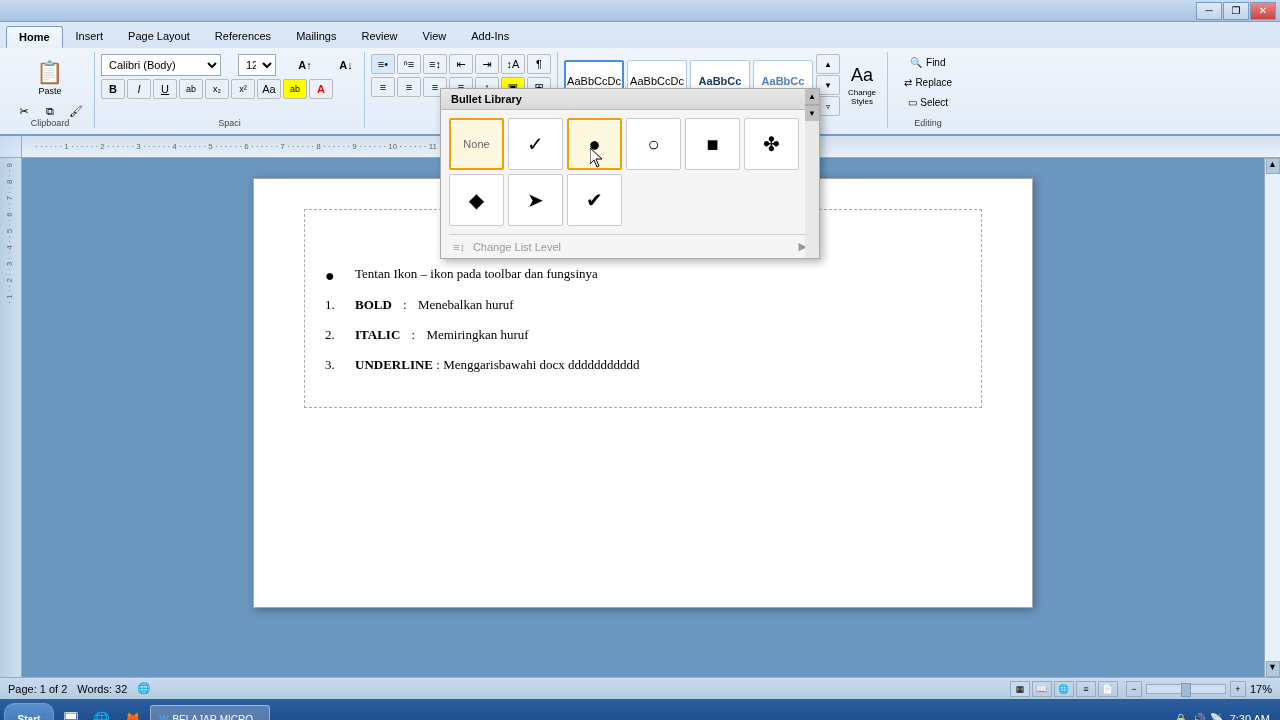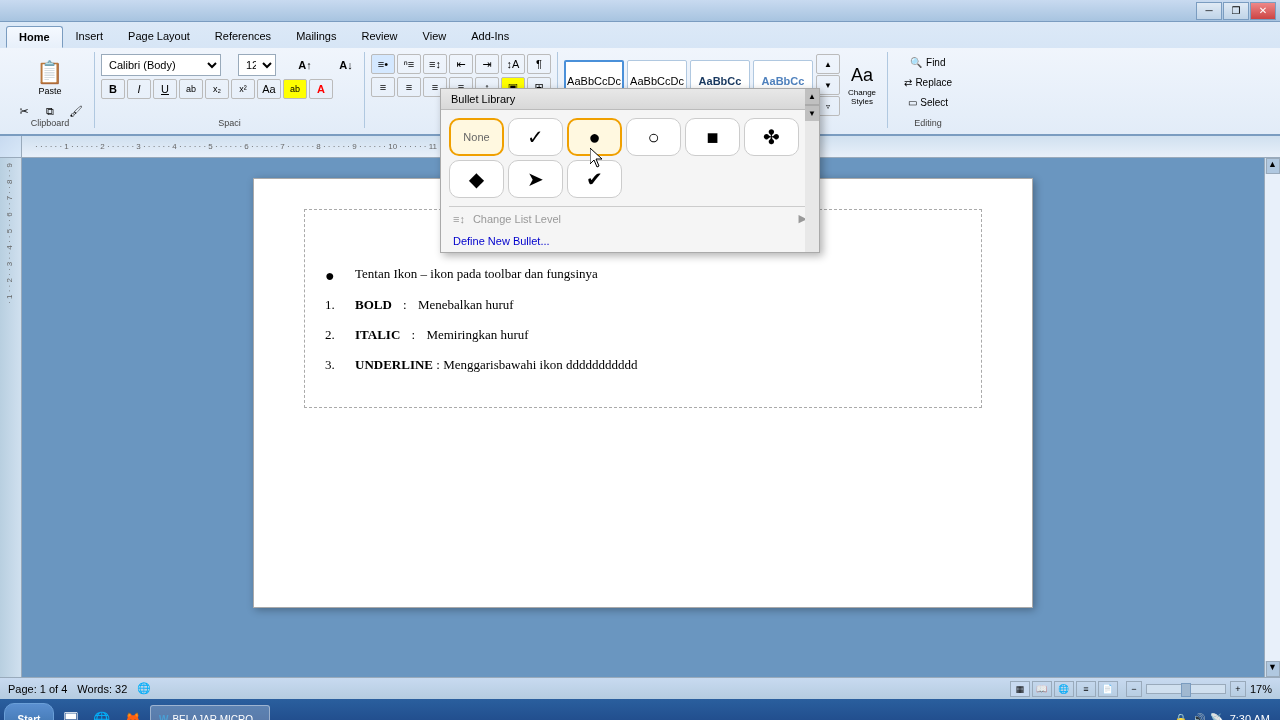--- a/index.html
+++ b/index.html
@@ -262,31 +262,31 @@
       width: 380px;
       background: #f5f5f5;
       border: 1px solid #aaa;
       box-shadow: 3px 3px 8px rgba(0,0,0,0.3);
       z-index: 1000;
     }
     .bullet-dropdown-header {
       background: linear-gradient(to bottom, #e8e8e8, #d8d8d8);
       padding: 4px 10px;
       font-size: 11px;
-      font-weight: normal;
+      font-weight: bold;
       border-bottom: 1px solid #bbb;
     }
     .bullet-cell {
-      width: 55px; height: 38px;
+      width: 55px; height: 52px;
       border: 1px solid #ccc;
       background: white;
       display: flex; align-items: center; justify-content: center;
       cursor: pointer;
       font-size: 20px;
-      border-radius: 10px;
+      border-radius: 2px;
     }
     .bullet-cell.selected { border: 2px solid #f0a000; background: #fff8e0; }
     .bullet-cell.none-cell { font-size: 11px; color: #666; }
     .bullet-separator { border-top: 1px solid #ccc; margin: 0 8px; }
     .bullet-menu-item {
       padding: 5px 12px;
       font-size: 11px;
       cursor: pointer;
       display: flex; align-items: center; gap: 8px;
       color: #333;
@@ -499,21 +499,21 @@
                 <span style="padding:0 8px">         :</span>
                 <span>Memiringkan  huruf</span>
               </div>
             </div>
 
             <div class="numbered-item">
               <div class="numbered-marker">3.</div>
               <div class="item-text">
                 <span style="font-weight:bold">UNDERLINE</span>
                 <span>:</span>
-                <span>Menggarisbawahi  ikon ddddddddddd</span>
+                <span>Menggarisbawahi  docx ddddddddddd</span>
               </div>
             </div>
           </div>
         </div>
       </div>
     </div>
 
     <div style="width:16px;background:#d0e0ef;border-left:1px solid #9ab;display:flex;flex-direction:column;align-items:center">
       <div style="width:14px;height:16px;background:#b0c8e0;border:1px solid #9ab;text-align:center;font-size:9px;cursor:pointer">▲</div>
       <div style="flex:1;width:100%;background:#e8f0fa"></div>
@@ -541,39 +541,36 @@
   </div>
 
   <div class="bullet-separator"></div>
 
   <div class="bullet-menu-item" style="color:#999">
     <span>≡↕</span>
     <span>Change List Level</span>
     <span class="arrow">▶</span>
   </div>
 
-  <div class="bullet-menu-item" style="color:#0000cc">
-    <span>Define New Bullet...</span>
-  </div>
 
   <div class="bullet-scrollbar">
     <div style="width:100%;height:16px;background:#c0c0c0;border-bottom:1px solid #aaa;display:flex;align-items:center;justify-content:center;font-size:8px;cursor:pointer">▲</div>
     <div style="width:100%;flex:1;background:#f0f0f0"></div>
     <div style="width:100%;height:16px;background:#c0c0c0;border-top:1px solid #aaa;display:flex;align-items:center;justify-content:center;font-size:8px;cursor:pointer">▼</div>
   </div>
 </div>
 
 <div class="cursor-arrow">
   <svg width="16" height="20" viewBox="0 0 16 20">
       <path d="M0 0 L0 16 L4 12 L7 19 L9 18 L6 11 L12 11 Z" fill="white" stroke="black" stroke-width="1"></path>
     </svg>
 </div>
 
 <div class="status-bar">
-  <span>Page: 1 of 4</span>
+  <span>Page: 1 of 2</span>
   <span>Words: 32</span>
   <span>🌐</span>
   <div class="status-right">
     <div style="display:flex;gap:2px">
       <div style="width:20px;height:16px;border:1px solid #9ab;background:#c8daf0;display:flex;align-items:center;justify-content:center;font-size:9px;cursor:pointer">▦</div>
       <div style="width:20px;height:16px;border:1px solid #9ab;display:flex;align-items:center;justify-content:center;font-size:9px;cursor:pointer">📖</div>
       <div style="width:20px;height:16px;border:1px solid #9ab;display:flex;align-items:center;justify-content:center;font-size:9px;cursor:pointer">🌐</div>
       <div style="width:20px;height:16px;border:1px solid #9ab;display:flex;align-items:center;justify-content:center;font-size:9px;cursor:pointer">≡</div>
       <div style="width:20px;height:16px;border:1px solid #9ab;display:flex;align-items:center;justify-content:center;font-size:9px;cursor:pointer">📄</div>
     </div>

